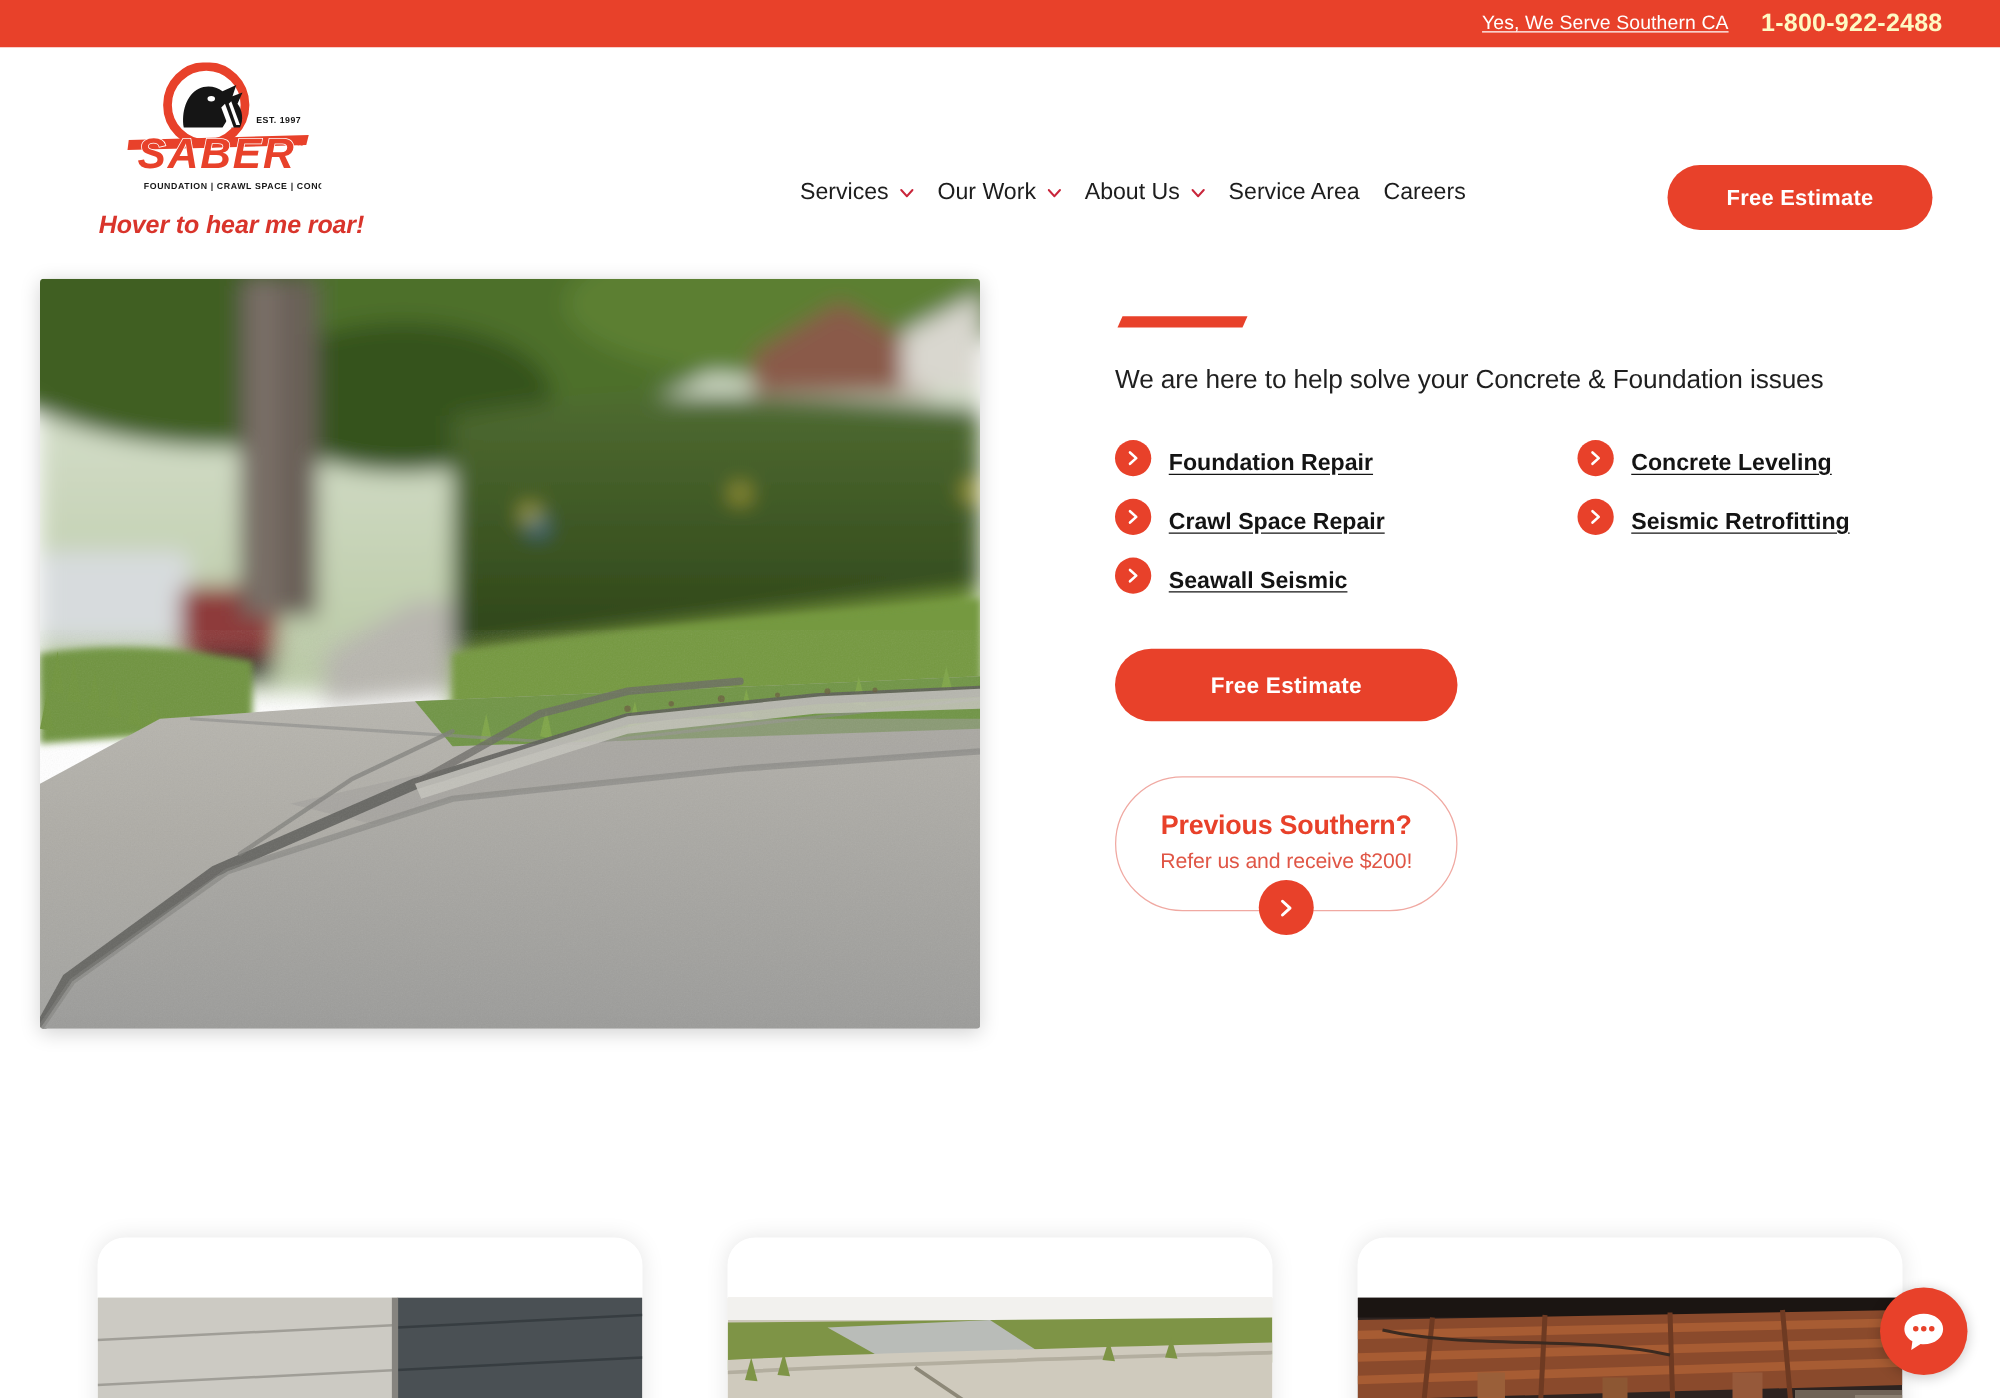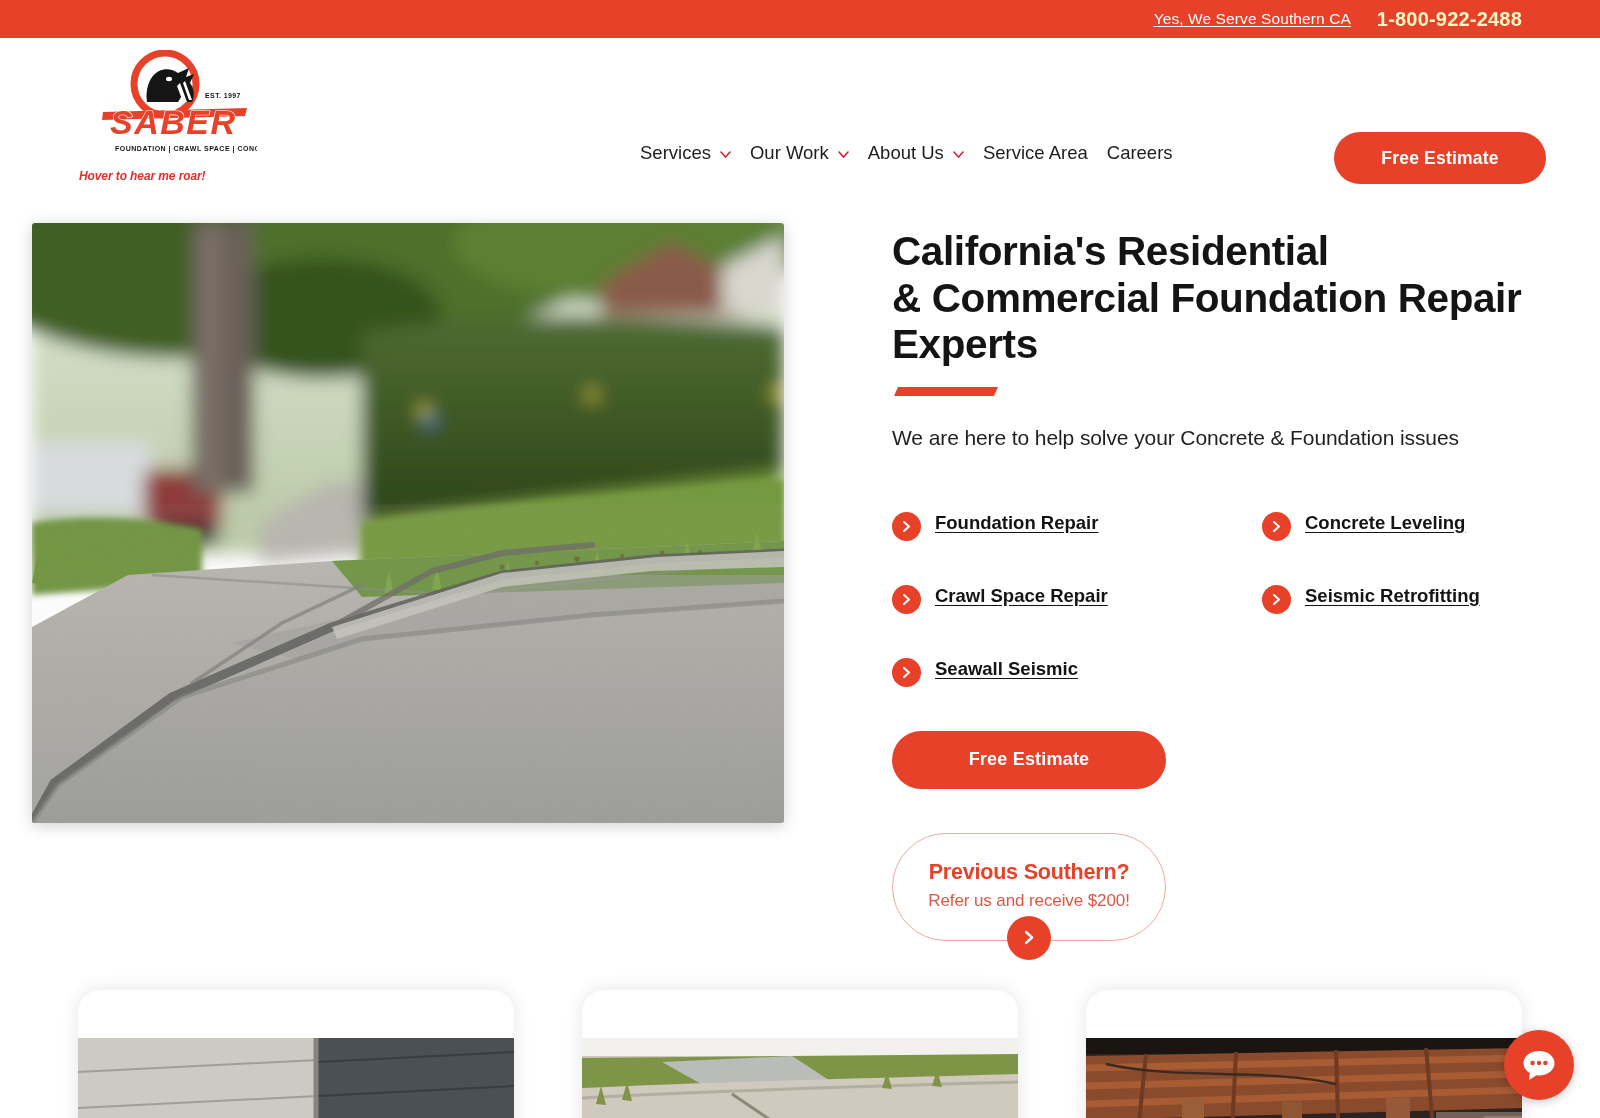--- a/index.html
+++ b/index.html
@@ -11,21 +11,21 @@
     font-family: "Liberation Sans", sans-serif;
   }
 
   
   .topbar {
     height: 38px;
     background: #E8412A;
     display: flex;
     align-items: center;
     justify-content: flex-end;
-    padding-right: 78px;
+    padding-right: 46px;
     gap: 26px;
   }
   .topbar-link {
     color: #ffffff;
     font-size: 15.5px;
     text-decoration: underline;
     text-underline-offset: 2px;
     letter-spacing: .1px;
     cursor: pointer;
   }
@@ -50,21 +50,21 @@
     left: 34px;
     top: 12px;
     width: 200px;
     text-align: center;
     cursor: pointer;
     margin-left: 43px;
   }
   .logo-mark { width: 160px; height: 112px; display: block; margin: 0 auto; }
   .logo-tag {
     color: #D9342B;
-    font-size: 12px;
+    font-size: 20px;
     font-weight: bold;
     font-style: italic;
     margin-top: 7px;
     letter-spacing: -.1px;
     white-space: nowrap;
     text-align: left;
     padding-left: 2px;
   }
 
   .nav {
@@ -156,25 +156,24 @@
   }
 
   .service-grid {
     margin-top: 36px;
     display: grid;
     grid-template-columns: 370px 1fr;
     row-gap: 18px;
   }
   .service-link {
     display: flex;
-    align-items: flex-start;
+    align-items: flex-end;
     gap: 14px;
     cursor: pointer;
     width: fit-content;
-    margin-top: 26px;
   }
   .svc-bullet {
     width: 29px; height: 29px;
     border-radius: 50%;
     background: #E8412A;
     display: flex;
     align-items: center;
     justify-content: center;
     flex: none;
   }
@@ -470,25 +469,20 @@
           <circle cx="590" cy="333" r="2"></circle>
         <circle cx="630" cy="330" r="2.4"></circle>
           <circle cx="668" cy="329" r="2"></circle>
       </g>
 
       <rect x="0" y="310" width="752" height="290" filter="url(#grain)" opacity=".55"></rect>
     </svg>
   </div>
 
   <div class="hero-copy">
-    <h1 class="hero-title">
-      <span>California's Residential</span>
-      <span>&amp; Commercial Foundation Repair</span>
-      <span>Experts</span>
-    </h1>
     <div class="title-rule"></div>
 
     <p class="hero-sub">We are here to help solve your Concrete &amp; Foundation issues</p>
 
     <div class="service-grid">
       <a class="service-link">
         <span class="svc-bullet">
           <svg width="11" height="13" viewBox="0 0 11 13">
               <path d="M3 2 L8 6.5 L3 11" fill="none" stroke="#fff" stroke-width="2.1" stroke-linecap="round" stroke-linejoin="round"></path>
             </svg>

